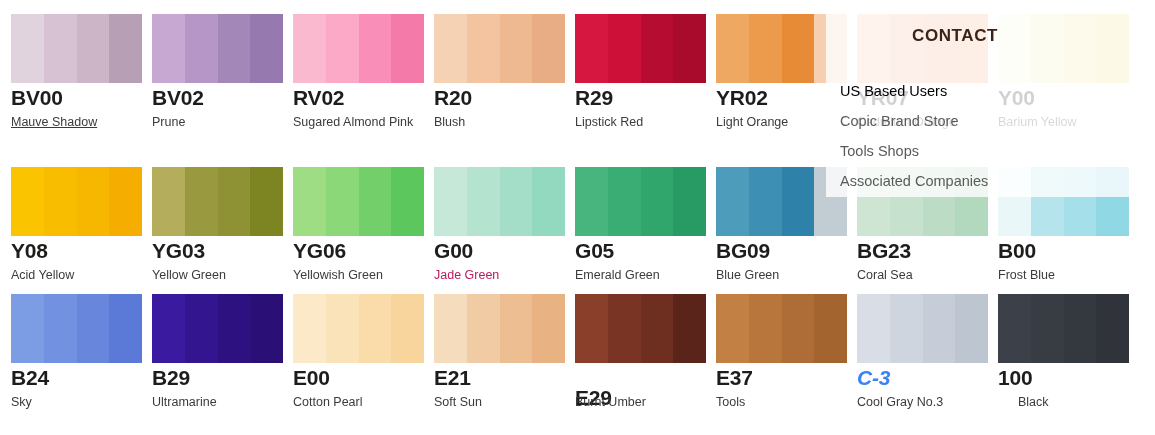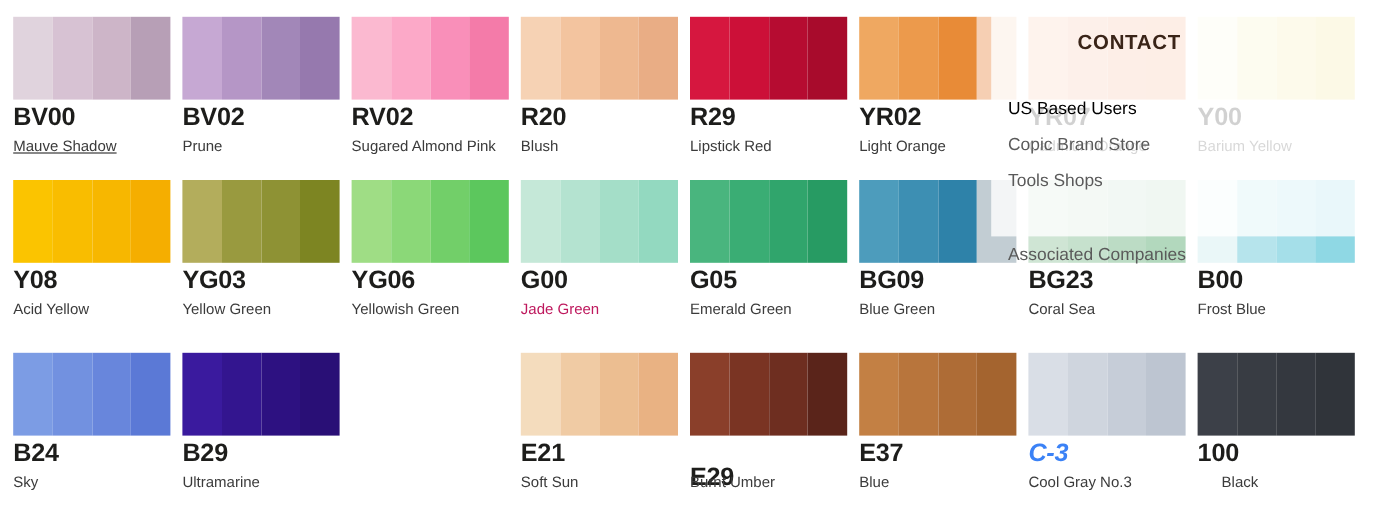--- a/index.html
+++ b/index.html
@@ -42,23 +42,23 @@
     background:rgba(255,255,255,0.80);
     pointer-events:auto;
   }
   .ov-item{
     position:absolute; left:14px;
     font-size:14.5px; color:#5a5a5a; line-height:18px; white-space:nowrap;
   }
   #ov0{top:82px;}
   #ov1{top:112px;}
   #ov2{top:142px;}
-  #ov3{top:172px;margin-top:32px;}
+  #ov3{top:172px;}
   #contact{
-    position:absolute; left:2px; top:0px; width:310px; height:72px;
+    position:absolute; left:16px; top:0px; width:310px; height:72px;
     background:transparent;
   }
   #contact .ctxt{
     position:absolute; left:70px; top:26px;
     font-size:17px; font-weight:bold; color:#3a2418;
     letter-spacing:0.6px; white-space:nowrap;
   }
 </style>
 </head>
 <body>
@@ -139,21 +139,21 @@
         <div class="swatch">
           <div class="seg" style="left: 0px; width: 33px; background: rgb(251, 250, 226);"></div>
           <div class="seg" style="left: 33px; width: 33px; background: rgb(246, 238, 178);"></div>
           <div class="seg" style="left: 66px; width: 32px; background: rgb(243, 231, 154);"></div>
           <div class="seg" style="left: 98px; width: 33px; background: rgb(239, 223, 132);"></div>
         </div>
         <div class="code" style="color: rgb(29, 29, 27);">Y00</div>
         <div class="nm" style="color: rgb(59, 59, 59);">Barium Yellow</div>
       </div>
     </div>
-    <div class="row" style="top: 136px; text-align: right;">
+    <div class="row" style="top: 153px; text-align: right;">
       <div class="cell" style="left: 11px;">
         <div class="swatch">
           <div class="seg" style="left: 0px; width: 33px; background: rgb(251, 196, 0);"></div>
           <div class="seg" style="left: 33px; width: 33px; background: rgb(249, 189, 0);"></div>
           <div class="seg" style="left: 66px; width: 32px; background: rgb(247, 183, 0);"></div>
           <div class="seg" style="left: 98px; width: 33px; background: rgb(245, 174, 0);"></div>
         </div>
         <div class="code" style="color: rgb(29, 29, 27);">Y08</div>
         <div class="nm" style="color: rgb(59, 59, 59);">Acid Yellow</div>
       </div>
@@ -242,20 +242,30 @@
       <div class="cell" style="left: 152px;">
         <div class="swatch">
           <div class="seg" style="left: 0px; width: 33px; background: rgb(58, 26, 158);"></div>
           <div class="seg" style="left: 33px; width: 33px; background: rgb(51, 21, 143);"></div>
           <div class="seg" style="left: 66px; width: 32px; background: rgb(45, 17, 129);"></div>
           <div class="seg" style="left: 98px; width: 33px; background: rgb(41, 15, 118);"></div>
         </div>
         <div class="code" style="color: rgb(29, 29, 27);">B29</div>
         <div class="nm" style="color: rgb(59, 59, 59);">Ultramarine</div>
       </div>
+      <div class="cell" style="left: 293px;">
+        <div class="swatch">
+          <div class="seg" style="left: 0px; width: 33px; background: rgb(251, 233, 199);"></div>
+          <div class="seg" style="left: 33px; width: 33px; background: rgb(250, 227, 184);"></div>
+          <div class="seg" style="left: 66px; width: 32px; background: rgb(249, 220, 170);"></div>
+          <div class="seg" style="left: 98px; width: 33px; background: rgb(248, 213, 156);"></div>
+        </div>
+        <div class="code" style="color: rgb(29, 29, 27);">E00</div>
+        <div class="nm" style="color: rgb(59, 59, 59);">Cotton Pearl</div>
+      </div>
       <div class="cell" style="left: 434px;">
         <div class="swatch">
           <div class="seg" style="left: 0px; width: 33px; background: rgb(244, 220, 189);"></div>
           <div class="seg" style="left: 33px; width: 33px; background: rgb(240, 203, 164);"></div>
           <div class="seg" style="left: 66px; width: 32px; background: rgb(236, 190, 145);"></div>
           <div class="seg" style="left: 98px; width: 33px; background: rgb(233, 178, 131);"></div>
         </div>
         <div class="code" style="color: rgb(29, 29, 27);">E21</div>
         <div class="nm" style="color: rgb(59, 59, 59);">Soft Sun</div>
       </div>
@@ -270,21 +280,21 @@
         <div class="nm" style="color: rgb(59, 59, 59);">Burnt Umber</div>
       </div>
       <div class="cell" style="left: 716px;">
         <div class="swatch">
           <div class="seg" style="left: 0px; width: 33px; background: rgb(195, 128, 68);"></div>
           <div class="seg" style="left: 33px; width: 33px; background: rgb(184, 117, 60);"></div>
           <div class="seg" style="left: 66px; width: 32px; background: rgb(174, 108, 54);"></div>
           <div class="seg" style="left: 98px; width: 33px; background: rgb(164, 100, 47);"></div>
         </div>
         <div class="code" style="color: rgb(29, 29, 27);">E37</div>
-        <div class="nm" style="color: rgb(59, 59, 59);">Blue</div>
+        <div class="nm" style="color: rgb(59, 59, 59);">Tools</div>
       </div>
       <div class="cell" style="left: 857px;">
         <div class="swatch">
           <div class="seg" style="left: 0px; width: 33px; background: rgb(217, 222, 230);"></div>
           <div class="seg" style="left: 33px; width: 33px; background: rgb(207, 213, 222);"></div>
           <div class="seg" style="left: 66px; width: 32px; background: rgb(198, 205, 216);"></div>
           <div class="seg" style="left: 98px; width: 33px; background: rgb(189, 197, 209);"></div>
         </div>
         <div class="code" style="color: #3b82f6; font-style: italic;">C-3</div>
         <div class="nm" style="color: rgb(59, 59, 59);">Cool Gray No.3</div>

